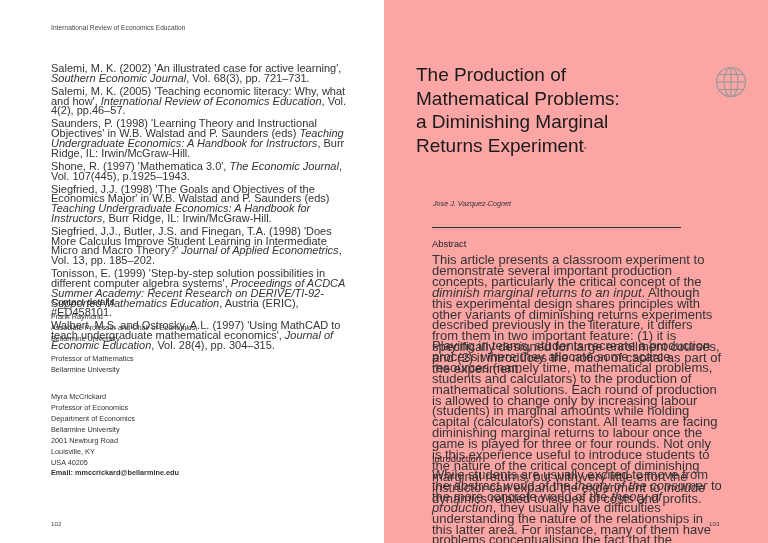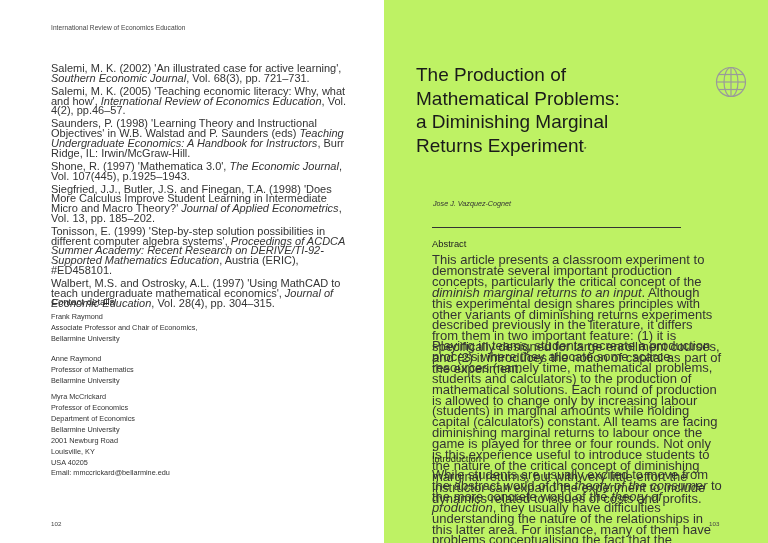--- a/index.html
+++ b/index.html
@@ -3,40 +3,40 @@
 <meta charset="utf-8">
 <style>
   html, body { margin:0; padding:0; }
   body {
     width:768px; height:543px; overflow:hidden; background:#fefefe;
     font-family:"Liberation Sans", sans-serif; color:#222;
     position:relative;
   }
   .page { position:absolute; top:0; height:543px; }
   .page-left { left:0; width:384px; background:#ffffff; }
-  .page-right { left:384px; width:384px; background:#bef264; }
+  .page-right { left:384px; width:384px; background:#fca5a5; }
 
   .running-head {
     position:absolute; left:51px; top:24px;
     font-size:6.6px; color:#444; letter-spacing:0.05px;
   }
   .refs { position:absolute; left:51px; top:64px; width:300px; }
   .ref { font-size:11px; line-height:9.8px; color:#333; margin-bottom:3.2px; }
   .ref i { font-style:italic; }
 
   .contact-head {
     position:absolute; left:51px; top:296px;
     font-size:9.6px; color:#222;
   }
   .contact { position:absolute; left:51px; width:300px; font-size:7.3px; line-height:11px; color:#333; }
   .contact div { white-space:nowrap; }
   .c1 { top:311px; }
   .c2 { top:353px; }
   .c3 { top:391px; }
-  .email { position:absolute; left:51px; top:468px; font-size:7.3px; color:#333; }
+  .email { position:absolute; left:51px; top:468px; font-size:7.3px; color:#333;font-weight:bold; }
   .folio-left { position:absolute; left:51px; top:520px; font-size:6.2px; color:#444; }
 
   .title {
     position:absolute; left:32px; top:50px; width:300px;
     font-size:19px; line-height:23.8px; color:#1a1a1a; font-weight:normal;
   }
   .title sup { font-size:6px; vertical-align:top; position:relative; top:4px; }
   .globe { position:absolute; left:331px; top:66px; width:32px; height:32px; }
 
   .author { position:absolute; left:49px; top:199px; font-size:7.2px; font-style:italic; color:#333; }
@@ -55,33 +55,33 @@
 <body>
 
 <div class="page page-left">
   <div class="running-head">International Review of Economics Education</div>
 
   <div class="refs" id="refs">
       <div class="ref">Salemi, M. K. (2002) 'An illustrated case for active learning', <i>Southern Economic Journal</i>, Vol. 68(3), pp. 721–731.</div>
       <div class="ref">Salemi, M. K. (2005) 'Teaching economic literacy: Why, what and how', <i>International Review of Economics Education</i>, Vol. 4(2), pp.46–57.</div>
       <div class="ref">Saunders, P. (1998) 'Learning Theory and Instructional Objectives' in W.B. Walstad and P. Saunders (eds) <i>Teaching Undergraduate Economics: A Handbook for Instructors</i>, Burr Ridge, IL: Irwin/McGraw-Hill.</div>
       <div class="ref">Shone, R. (1997) 'Mathematica 3.0', <i>The Economic Journal</i>, Vol. 107(445), p.1925–1943.</div>
+      <div class="ref">Siegfried, J.J. (1998) 'The Goals and Objectives of the Economics Major' in W.B. Walstad and P. Saunders (eds) <i>Teaching Undergraduate Economics: A Handbook for Instructors</i>, Burr Ridge, IL: Irwin/McGraw-Hill.</div>
       <div class="ref">Siegfried, J.J., Butler, J.S. and Finegan, T.A. (1998) 'Does More Calculus Improve Student Learning in Intermediate Micro and Macro Theory?' <i>Journal of Applied Econometrics</i>, Vol. 13, pp. 185–202.</div>
       <div class="ref">Tonisson, E. (1999) 'Step-by-step solution possibilities in different computer algebra systems', <i>Proceedings of ACDCA Summer Academy: Recent Research on DERIVE/TI-92-Supported Mathematics Education</i>, Austria (ERIC), #ED458101.</div>
       <div class="ref">Walbert, M.S. and Ostrosky, A.L. (1997) 'Using MathCAD to teach undergraduate mathematical economics', <i>Journal of Economic Education</i>, Vol. 28(4), pp. 304–315.</div>
     </div>
 
   <div class="contact-head">Contact details</div>
   <div class="contact c1" id="c0">
       <div>Frank Raymond</div>
       <div>Associate Professor and Chair of Economics,</div>
       <div>Bellarmine University</div>
     </div>
   <div class="contact c2" id="c1">
-      <div>Anne Raymond</div>
       <div>Professor of Mathematics</div>
       <div>Bellarmine University</div>
     </div>
   <div class="contact c3" id="c2">
       <div>Myra McCrickard</div>
       <div>Professor of Economics</div>
       <div>Department of Economics</div>
       <div>Bellarmine University</div>
       <div>2001 Newburg Road</div>
       <div>Louisville, KY</div>

